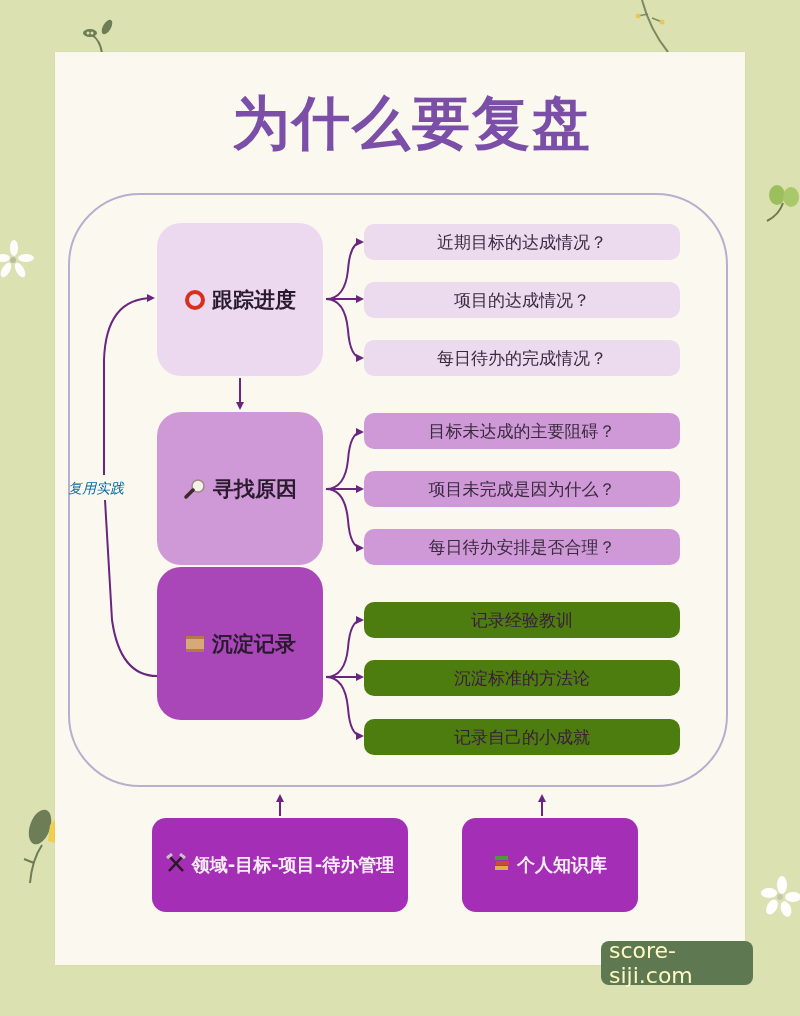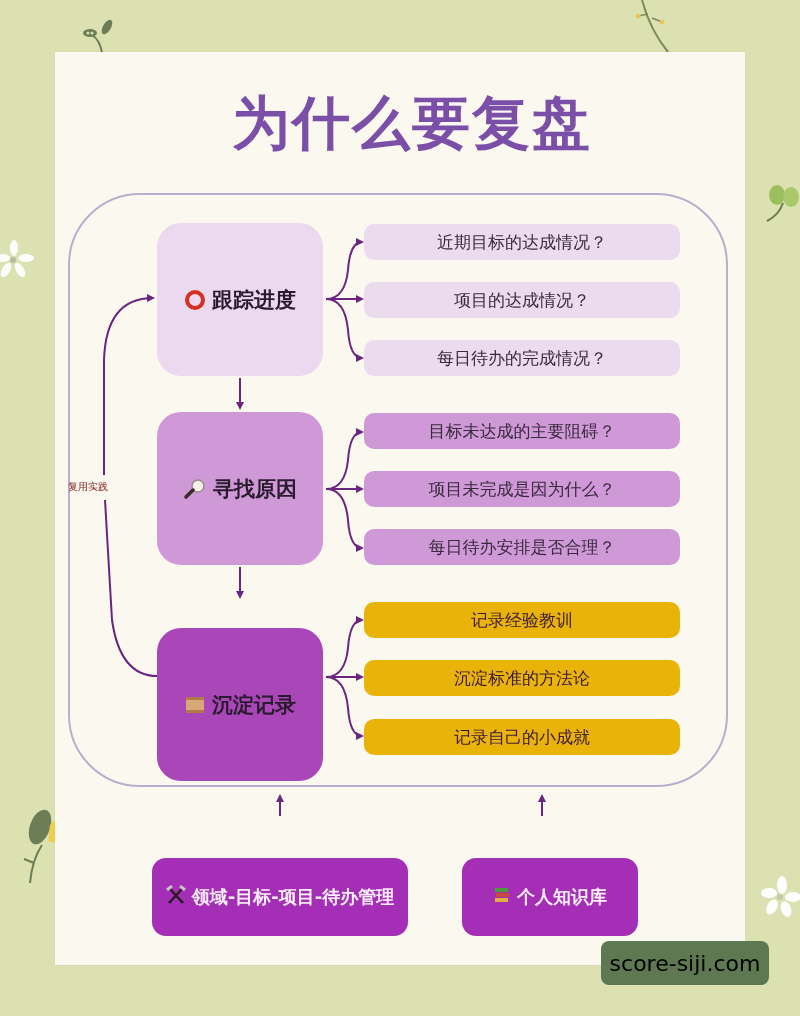--- a/index.html
+++ b/index.html
@@ -22,44 +22,44 @@
     border: 2px solid #b8aece; border-radius: 72px; box-sizing: border-box;
   }
   .main-box {
     position: absolute; left: 157px; width: 166px; height: 153px;
     border-radius: 24px; display: flex; align-items: center; justify-content: center;
     font-size: 21px; font-weight: bold; color: #2a1a2e;
   }
   .main-box .ico { margin-right: 6px; font-size: 19px; display: inline-flex; align-items: center; }
   .b1 { top: 223px; background: #ecd9ef; }
   .b2 { top: 412px; background: #cf99d7; }
-  .b3 { top: 628px; background: #a947b9; }
+  .b3 { top: 567px; background: #a947b9; }
   .item {
     position: absolute; left: 364px; width: 316px; height: 36px; border-radius: 10px;
     display: flex; align-items: center; justify-content: center;
     font-size: 17px; color: #3a2a3e;
   }
   .i1 { background: #ecdaef; }
   .i2 { background: #cf99d7; }
-  .i3 { background: #eab308; color: #3a1a3e; }
+  .i3 { background: #4d7c0f; color: #3a1a3e; }
   .reuse-label {
-    position: absolute; left: 68px; top: 480px; font-size: 10px; color: #7f1d1d;
+    position: absolute; left: 68px; top: 480px; font-size: 14px; color: #0369a1; font-style: italic;
   }
   .bottom-box {
-    position: absolute; top: 818px; height: 78px; border-radius: 14px;
+    position: absolute; top: 818px; height: 94px; border-radius: 14px;
     background: #a42eb5; color: #fbeefb; display: flex; align-items: center; justify-content: center;
-    font-size: 18px; font-weight: bold; margin-top: 40px;
+    font-size: 18px; font-weight: bold;
   }
   .bb1 { left: 152px; width: 256px; }
   .bb2 { left: 462px; width: 176px; }
   .bottom-box .ico { margin-right: 6px; font-size: 16px; }
   .watermark {
-    position: absolute; left: 601px; top: 941px; width: 168px; height: 44px;
-    background: #5e7851; border-radius: 8px; color: #000000;
-    display: flex; align-items: center; justify-content: center; font-size: 22px;
+    position: absolute; left: 601px; top: 941px; width: 144px; height: 44px;
+    background: #5e7851; border-radius: 8px; color: #fef9c3;
+    display: flex; align-items: center; justify-content: center; font-size: 22px; padding-left: 8px;
   }
   svg.lines { position: absolute; left: 0; top: 0; }
   .deco { position: absolute; }
 </style>
 </head>
 <body>
 
 <svg class="deco" style="left:80px;top:15px" width="50" height="40" viewBox="0 0 50 40">
   <path d="M22 38 Q20 25 12 20" stroke="#6d7d55" stroke-width="2" fill="none"></path>
   <ellipse cx="10" cy="18" rx="7" ry="4" fill="#6d7d55"></ellipse>

